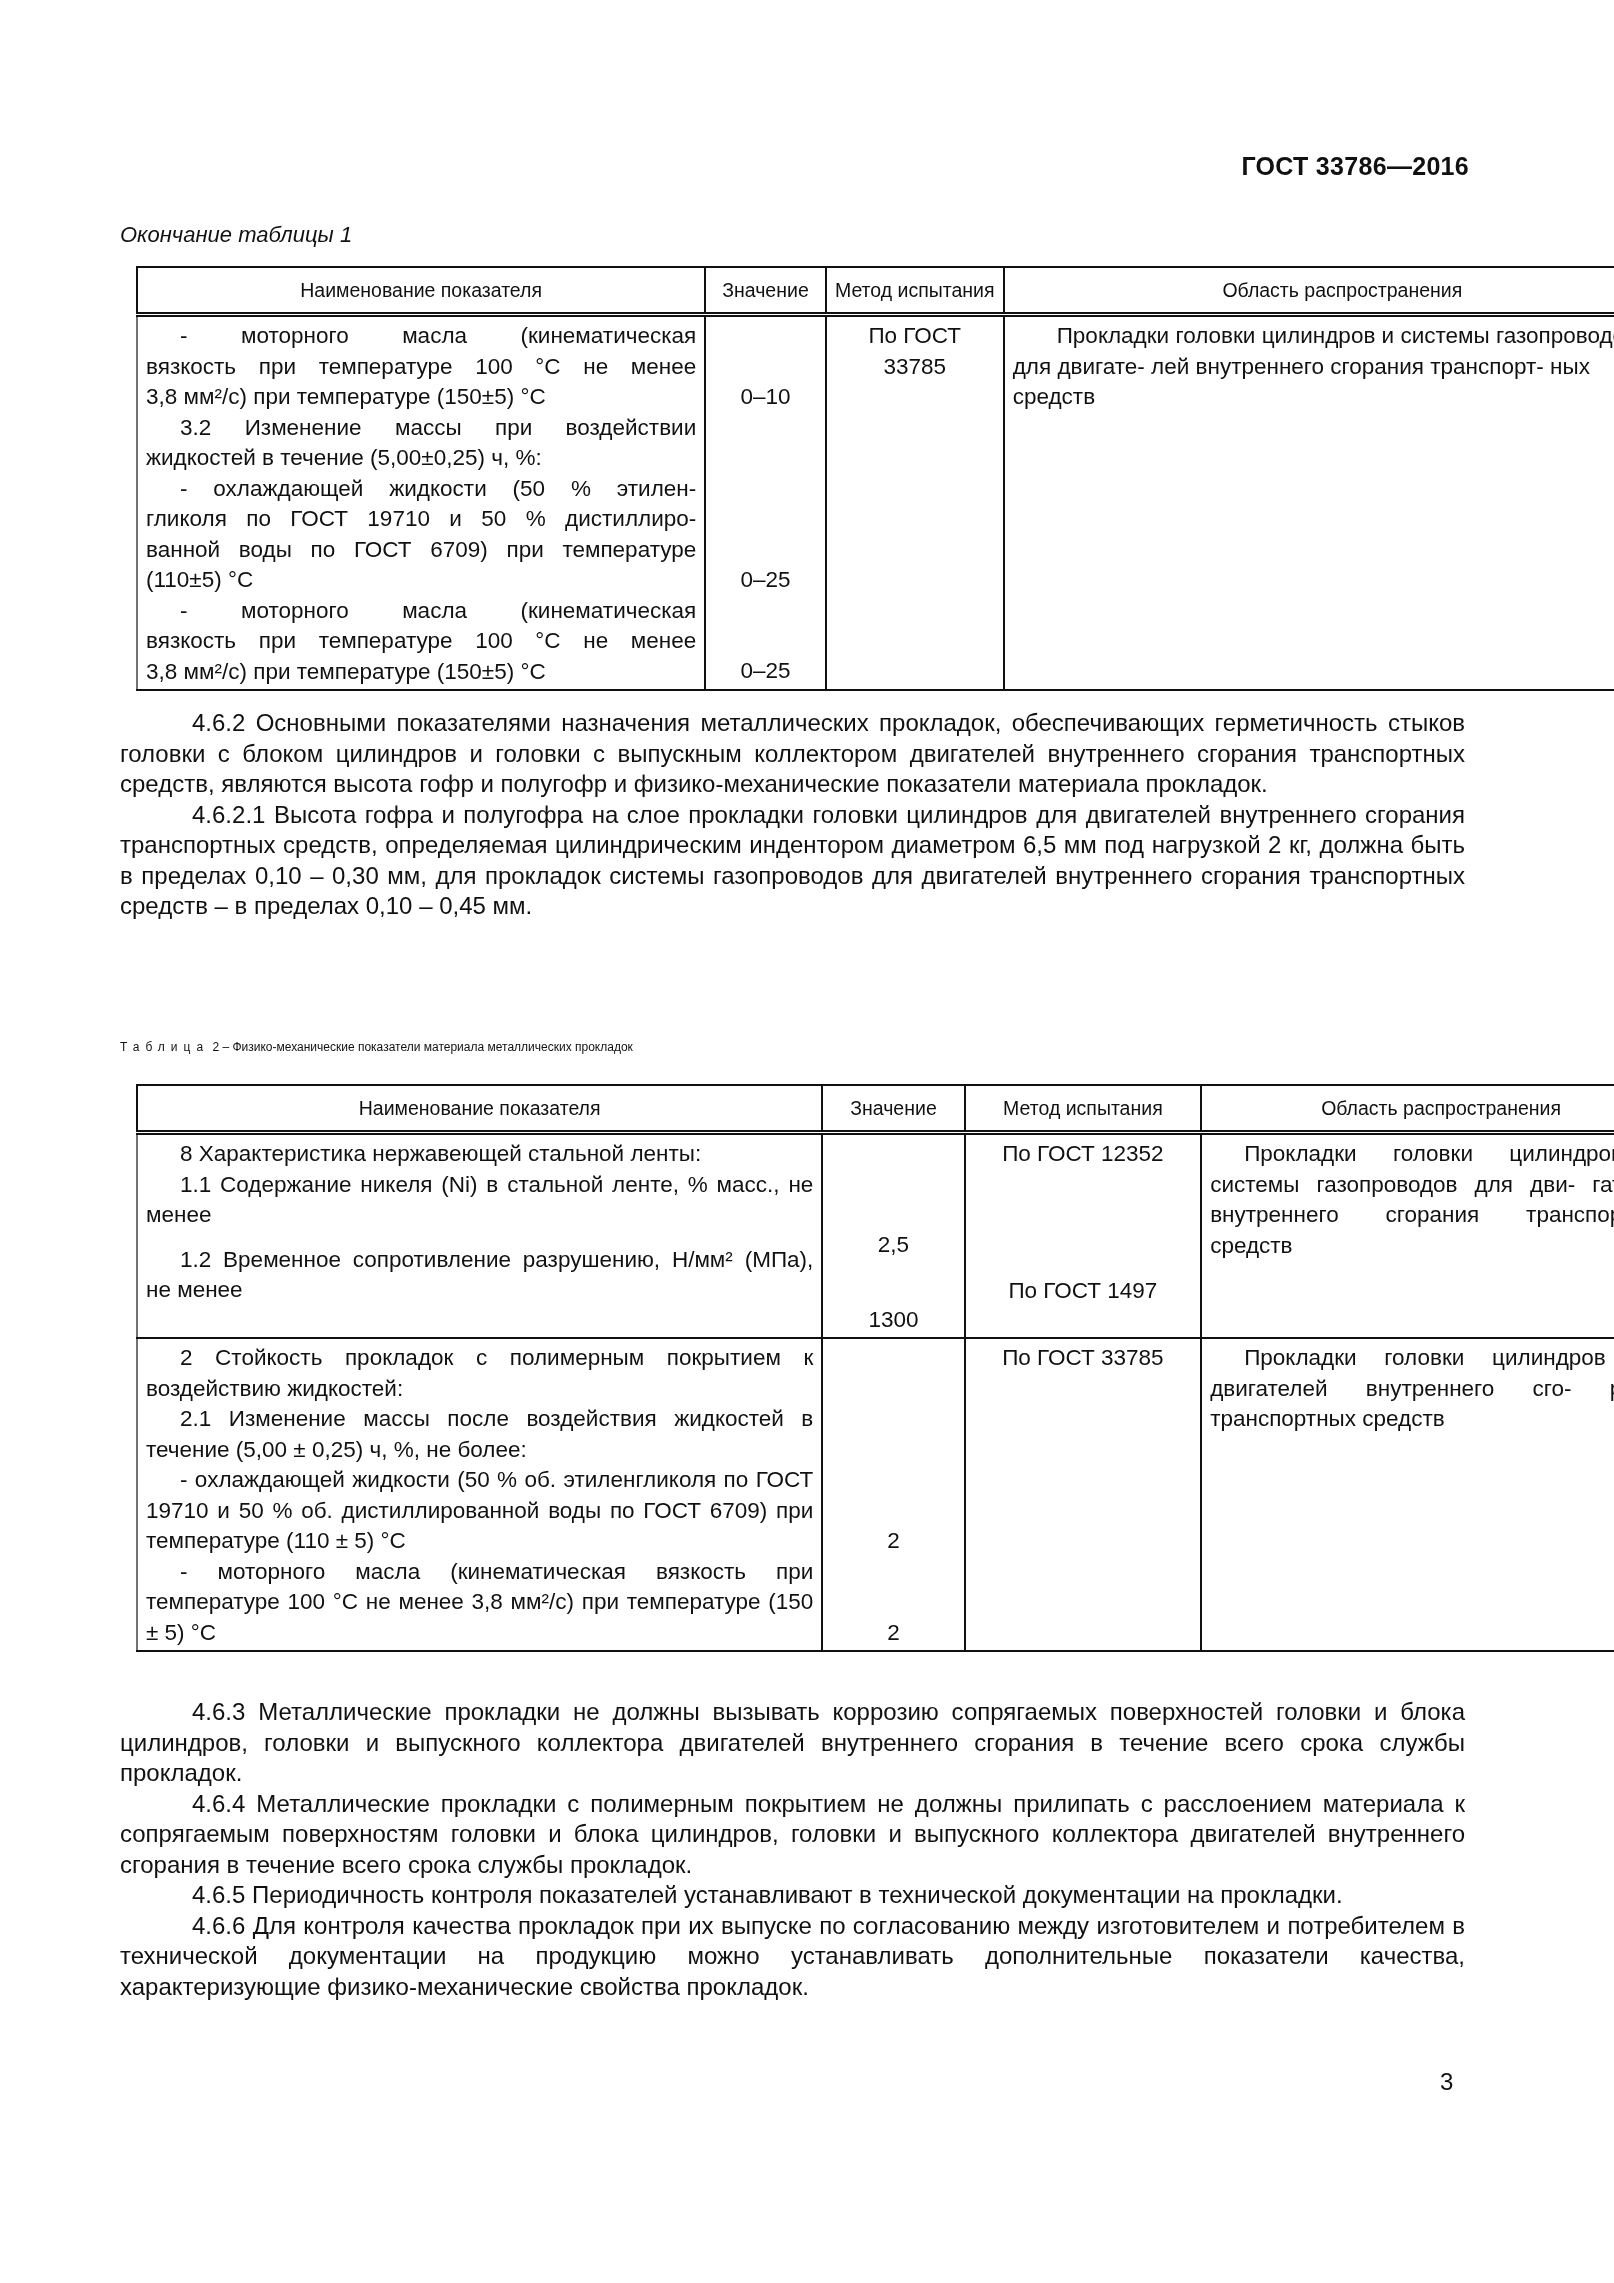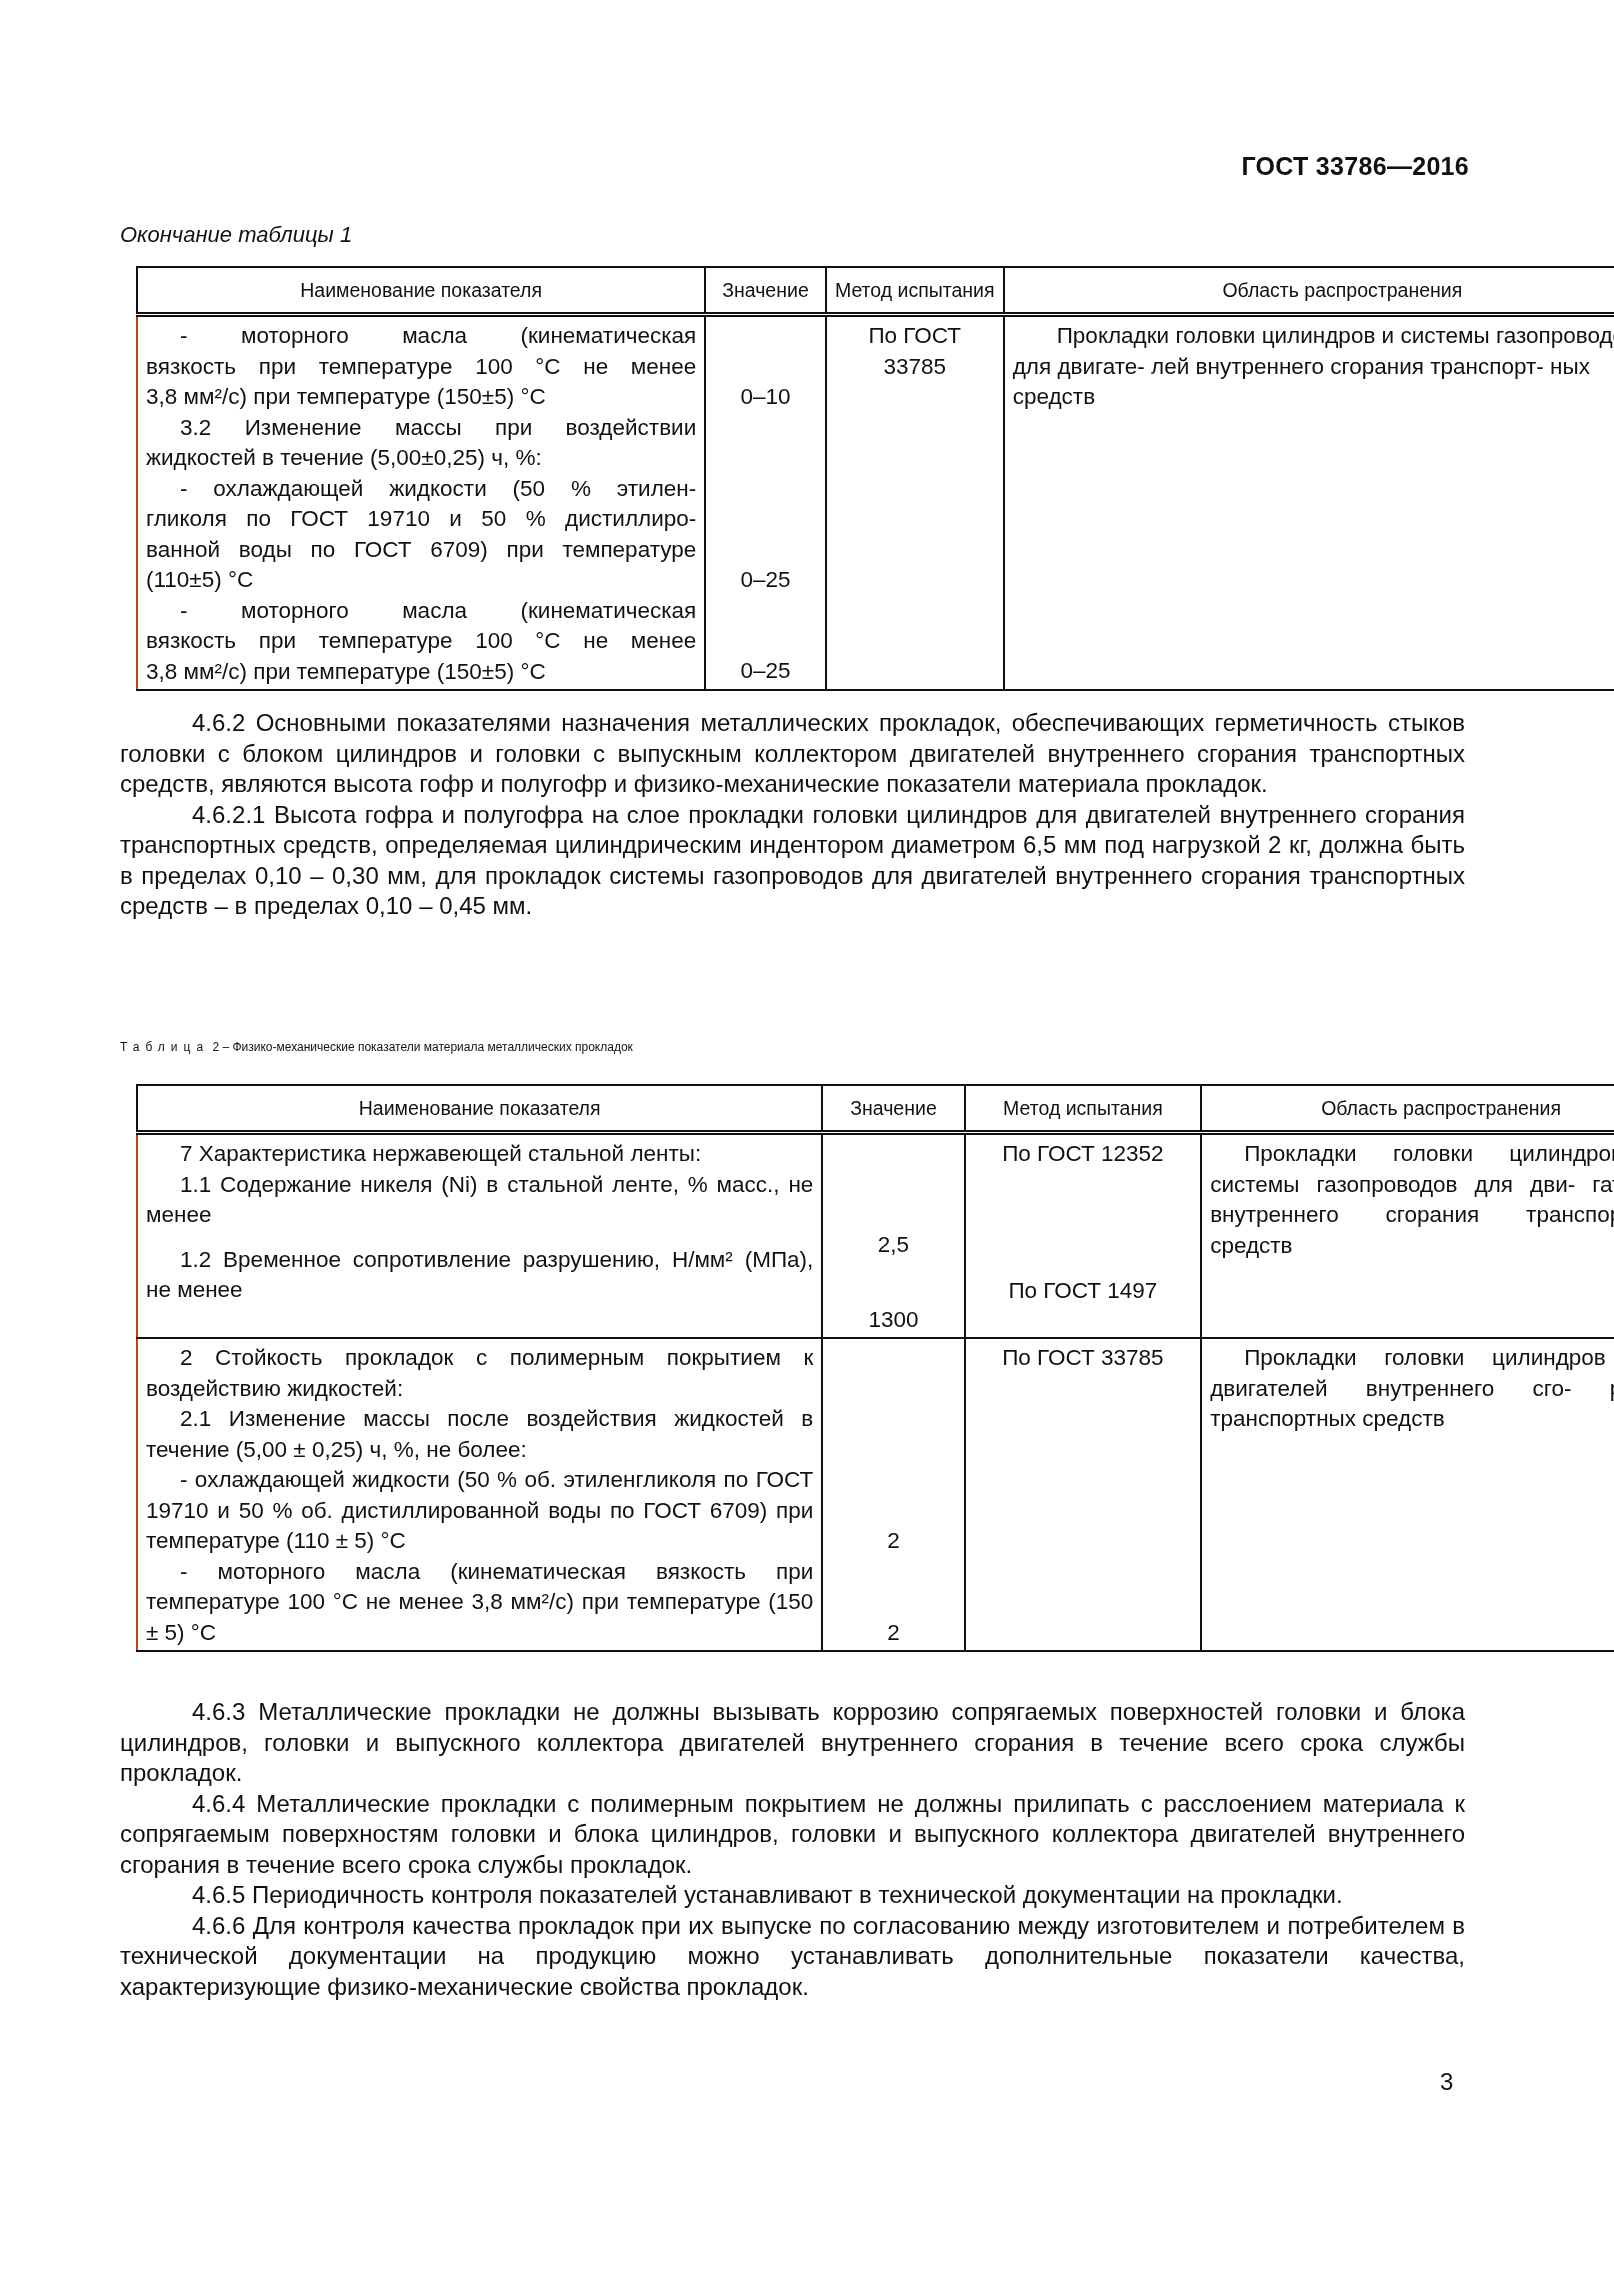--- a/index.html
+++ b/index.html
@@ -6,21 +6,21 @@
   body { width: 1614px; height: 2283px; position: relative; overflow: hidden;
          font-family: "Liberation Sans", "DejaVu Sans", sans-serif; color: #111; }
   .header-code { position: absolute; top: 152px; right: 145px; font-weight: bold; font-size: 25px; letter-spacing: 0.3px; }
   .caption { position: absolute; left: 120px; font-size: 22px; }
   .caption.italic { font-style: italic; top: 216px; margin-top: 6px; }
   .caption.t2 { top: 1040px; font-size: 12px; }
   .spaced { letter-spacing: 6px; }
 
   table.gost { position: absolute; left: 136px; border-collapse: collapse; width: 1546px; font-size: 22.5px; line-height: 30.5px; }
   table.gost th { font-weight: normal; font-size: 19.5px; height: 44px; border: 2px solid #111; border-bottom: 5px double #111; text-align: center; padding: 0 6px; }
-  table.gost td { border-left: 2px solid #c2410c; border-right: 2px solid #111; vertical-align: top; padding: 4px 8px 2px 8px; }
+  table.gost td { border-left: 2px solid #737373; border-right: 2px solid #111; vertical-align: top; padding: 4px 8px 2px 8px; }
   table.gost tr.last td { border-bottom: 2.5px solid #111; }
   table.gost tr.sep td { border-bottom: 2px solid #111; }
   .just { text-align: justify; }
   .ind { text-indent: 34px; display: block; }
   .line { display: block; }
   .val { text-align: center; }
 
   #t1 { top: 266px; }
   #t2 { top: 1084px; }
 
@@ -104,21 +104,21 @@
     <tr>
       <th>Наименование показателя</th>
       <th>Значение</th>
       <th>Метод испытания</th>
       <th>Область распространения</th>
     </tr>
   </thead>
   <tbody>
     <tr class="sep">
       <td class="just" style="padding-bottom:16px">
-        <span class="ind">7 Характеристика нержавеющей стальной ленты:</span>
+        <span class="ind">8 Характеристика нержавеющей стальной ленты:</span>
         <span class="ind">1.1 Содержание никеля (Ni) в стальной ленте, % масс., не менее</span>
         <span class="ind" style="margin-top:14px">1.2 Временное сопротивление разрушению, Н/мм² (МПа), не менее</span>
       </td>
       <td class="val">
         <div style="height:91px"></div>
         <div>2,5</div>
         <div style="height:44px"></div>
         <div>1300</div>
       </td>
       <td class="val">

